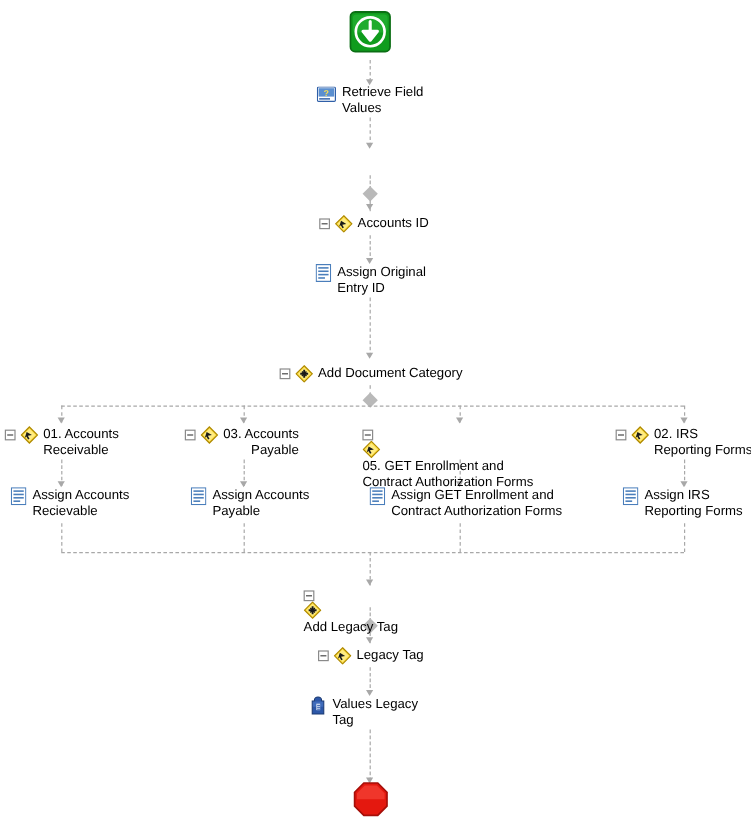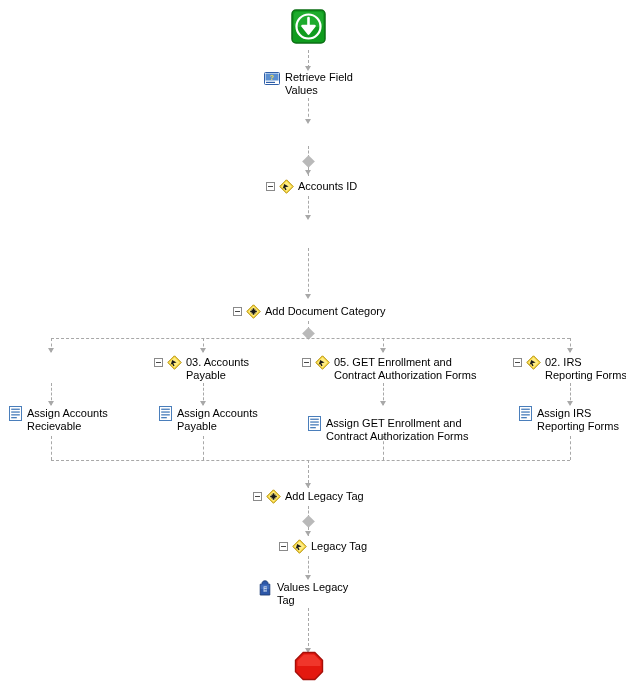--- a/index.html
+++ b/index.html
@@ -229,50 +229,75 @@
     <span class="diamond-icon">
       <svg width="15" height="15" viewBox="0 0 15 15">
         <polygon points="7.5,0.8 14.2,7.5 7.5,14.2 0.8,7.5" fill="#ffe14d" stroke="#b08a00" stroke-width="1"></polygon>
         <polygon points="7.5,2.6 12.4,7.5 7.5,12.4 2.6,7.5" fill="#fff4a8" opacity="0.6"></polygon>
         <path d="M5.2 5.0 L9.6 7.6 L6.2 8.2 L7.6 10.6 L6.4 11.2 L5.0 8.8 L3.6 10.0 Z" fill="#1a1a1a"></path>
       </svg>
     </span>
     <span class="node-label">Accounts ID</span>
   </div>
 
+  <div class="node" style="left:263px; top:220px;">
+    <span class="doc-icon">
+      <svg width="13" height="15" viewBox="0 0 13 15">
+        <rect x="0.5" y="0.5" width="12" height="14" fill="#ffffff" stroke="#4a7ebb" stroke-width="1"></rect>
+        <rect x="2.2" y="2.6" width="8.6" height="1.3" fill="#4a7ebb"></rect>
+        <rect x="2.2" y="5.4" width="8.6" height="1.3" fill="#4a7ebb"></rect>
+        <rect x="2.2" y="8.2" width="8.6" height="1.3" fill="#4a7ebb"></rect>
+        <rect x="2.2" y="11" width="5.6" height="1.3" fill="#4a7ebb"></rect>
+      </svg>
+    </span>
+    <span class="node-label">Assign Original
+Entry ID</span>
+  </div>
 
   <div class="node" style="left:233px; top:304px;">
     <span class="collapse-box"></span>
     <span class="diamond-icon">
       <svg width="15" height="15" viewBox="0 0 15 15">
         <polygon points="7.5,0.8 14.2,7.5 7.5,14.2 0.8,7.5" fill="#ffe14d" stroke="#b08a00" stroke-width="1"></polygon>
         <polygon points="7.5,2.6 12.4,7.5 7.5,12.4 2.6,7.5" fill="#fff4a8" opacity="0.6"></polygon>
         <path d="M7.5 4.2 L7.5 10.8 M4.2 7.5 L10.8 7.5" stroke="#1a1a1a" stroke-width="1.6"></path>
         <path d="M5.6 5.6 L9.4 9.4 M9.4 5.6 L5.6 9.4" stroke="#1a1a1a" stroke-width="1.2"></path>
       </svg>
     </span>
     <span class="node-label">Add Document Category</span>
   </div>
 
+  <div class="node" style="left:4px; top:355px;">
+    <span class="collapse-box"></span>
+    <span class="diamond-icon">
+      <svg width="15" height="15" viewBox="0 0 15 15">
+        <polygon points="7.5,0.8 14.2,7.5 7.5,14.2 0.8,7.5" fill="#ffe14d" stroke="#b08a00" stroke-width="1"></polygon>
+        <polygon points="7.5,2.6 12.4,7.5 7.5,12.4 2.6,7.5" fill="#fff4a8" opacity="0.6"></polygon>
+        <path d="M5.2 5.0 L9.6 7.6 L6.2 8.2 L7.6 10.6 L6.4 11.2 L5.0 8.8 L3.6 10.0 Z" fill="#1a1a1a"></path>
+      </svg>
+    </span>
+    <span class="node-label">01. Accounts
+Receivable</span>
+  </div>
 
   <div class="node" style="left:9px; top:406px;">
     <span class="doc-icon">
       <svg width="13" height="15" viewBox="0 0 13 15">
         <rect x="0.5" y="0.5" width="12" height="14" fill="#ffffff" stroke="#4a7ebb" stroke-width="1"></rect>
         <rect x="2.2" y="2.6" width="8.6" height="1.3" fill="#4a7ebb"></rect>
         <rect x="2.2" y="5.4" width="8.6" height="1.3" fill="#4a7ebb"></rect>
         <rect x="2.2" y="8.2" width="8.6" height="1.3" fill="#4a7ebb"></rect>
         <rect x="2.2" y="11" width="5.6" height="1.3" fill="#4a7ebb"></rect>
       </svg>
     </span>
     <span class="node-label">Assign Accounts
 Recievable</span>
   </div>
 
-  <div class="node" style="left:154px; top:355px;">
+  <div class="node" style="left:154px; top:355px;text-align:right;">
     <span class="collapse-box"></span>
     <span class="diamond-icon">
       <svg width="15" height="15" viewBox="0 0 15 15">
         <polygon points="7.5,0.8 14.2,7.5 7.5,14.2 0.8,7.5" fill="#ffe14d" stroke="#b08a00" stroke-width="1"></polygon>
         <polygon points="7.5,2.6 12.4,7.5 7.5,12.4 2.6,7.5" fill="#fff4a8" opacity="0.6"></polygon>
         <path d="M5.2 5.0 L9.6 7.6 L6.2 8.2 L7.6 10.6 L6.4 11.2 L5.0 8.8 L3.6 10.0 Z" fill="#1a1a1a"></path>
       </svg>
     </span>
     <span class="node-label">03. Accounts
 Payable</span>
@@ -285,34 +310,34 @@
         <rect x="2.2" y="2.6" width="8.6" height="1.3" fill="#4a7ebb"></rect>
         <rect x="2.2" y="5.4" width="8.6" height="1.3" fill="#4a7ebb"></rect>
         <rect x="2.2" y="8.2" width="8.6" height="1.3" fill="#4a7ebb"></rect>
         <rect x="2.2" y="11" width="5.6" height="1.3" fill="#4a7ebb"></rect>
       </svg>
     </span>
     <span class="node-label">Assign Accounts
 Payable</span>
   </div>
 
-  <div class="node" style="left:302px; top:355px;">
+  <div class="node" style="left:302px; top:355px;flex-direction:column;">
     <span class="collapse-box"></span>
     <span class="diamond-icon">
       <svg width="15" height="15" viewBox="0 0 15 15">
         <polygon points="7.5,0.8 14.2,7.5 7.5,14.2 0.8,7.5" fill="#ffe14d" stroke="#b08a00" stroke-width="1"></polygon>
         <polygon points="7.5,2.6 12.4,7.5 7.5,12.4 2.6,7.5" fill="#fff4a8" opacity="0.6"></polygon>
         <path d="M5.2 5.0 L9.6 7.6 L6.2 8.2 L7.6 10.6 L6.4 11.2 L5.0 8.8 L3.6 10.0 Z" fill="#1a1a1a"></path>
       </svg>
     </span>
     <span class="node-label">05. GET Enrollment and
 Contract Authorization Forms</span>
   </div>
 
-  <div class="node" style="left:308px; top:406px;margin-top:10px;">
+  <div class="node" style="left:308px; top:406px;">
     <span class="doc-icon">
       <svg width="13" height="15" viewBox="0 0 13 15">
         <rect x="0.5" y="0.5" width="12" height="14" fill="#ffffff" stroke="#4a7ebb" stroke-width="1"></rect>
         <rect x="2.2" y="2.6" width="8.6" height="1.3" fill="#4a7ebb"></rect>
         <rect x="2.2" y="5.4" width="8.6" height="1.3" fill="#4a7ebb"></rect>
         <rect x="2.2" y="8.2" width="8.6" height="1.3" fill="#4a7ebb"></rect>
         <rect x="2.2" y="11" width="5.6" height="1.3" fill="#4a7ebb"></rect>
       </svg>
     </span>
     <span class="node-label">Assign GET Enrollment and
@@ -339,34 +364,34 @@
         <rect x="2.2" y="2.6" width="8.6" height="1.3" fill="#4a7ebb"></rect>
         <rect x="2.2" y="5.4" width="8.6" height="1.3" fill="#4a7ebb"></rect>
         <rect x="2.2" y="8.2" width="8.6" height="1.3" fill="#4a7ebb"></rect>
         <rect x="2.2" y="11" width="5.6" height="1.3" fill="#4a7ebb"></rect>
       </svg>
     </span>
     <span class="node-label">Assign IRS
 Reporting Forms</span>
   </div>
 
-  <div class="node" style="left:253px; top:489px;">
+  <div class="node" style="left:253px; top:489px;flex-direction:column;">
     <span class="collapse-box"></span>
     <span class="diamond-icon">
       <svg width="15" height="15" viewBox="0 0 15 15">
         <polygon points="7.5,0.8 14.2,7.5 7.5,14.2 0.8,7.5" fill="#ffe14d" stroke="#b08a00" stroke-width="1"></polygon>
         <polygon points="7.5,2.6 12.4,7.5 7.5,12.4 2.6,7.5" fill="#fff4a8" opacity="0.6"></polygon>
         <path d="M7.5 4.2 L7.5 10.8 M4.2 7.5 L10.8 7.5" stroke="#1a1a1a" stroke-width="1.6"></path>
         <path d="M5.6 5.6 L9.4 9.4 M9.4 5.6 L5.6 9.4" stroke="#1a1a1a" stroke-width="1.2"></path>
       </svg>
     </span>
     <span class="node-label">Add Legacy Tag</span>
   </div>
 
-  <div class="node" style="left:279px; top:539px;">
+  <div class="node" style="left:265px; top:539px;">
     <span class="collapse-box"></span>
     <span class="diamond-icon">
       <svg width="15" height="15" viewBox="0 0 15 15">
         <polygon points="7.5,0.8 14.2,7.5 7.5,14.2 0.8,7.5" fill="#ffe14d" stroke="#b08a00" stroke-width="1"></polygon>
         <polygon points="7.5,2.6 12.4,7.5 7.5,12.4 2.6,7.5" fill="#fff4a8" opacity="0.6"></polygon>
         <path d="M5.2 5.0 L9.6 7.6 L6.2 8.2 L7.6 10.6 L6.4 11.2 L5.0 8.8 L3.6 10.0 Z" fill="#1a1a1a"></path>
       </svg>
     </span>
     <span class="node-label">Legacy Tag</span>
   </div>

